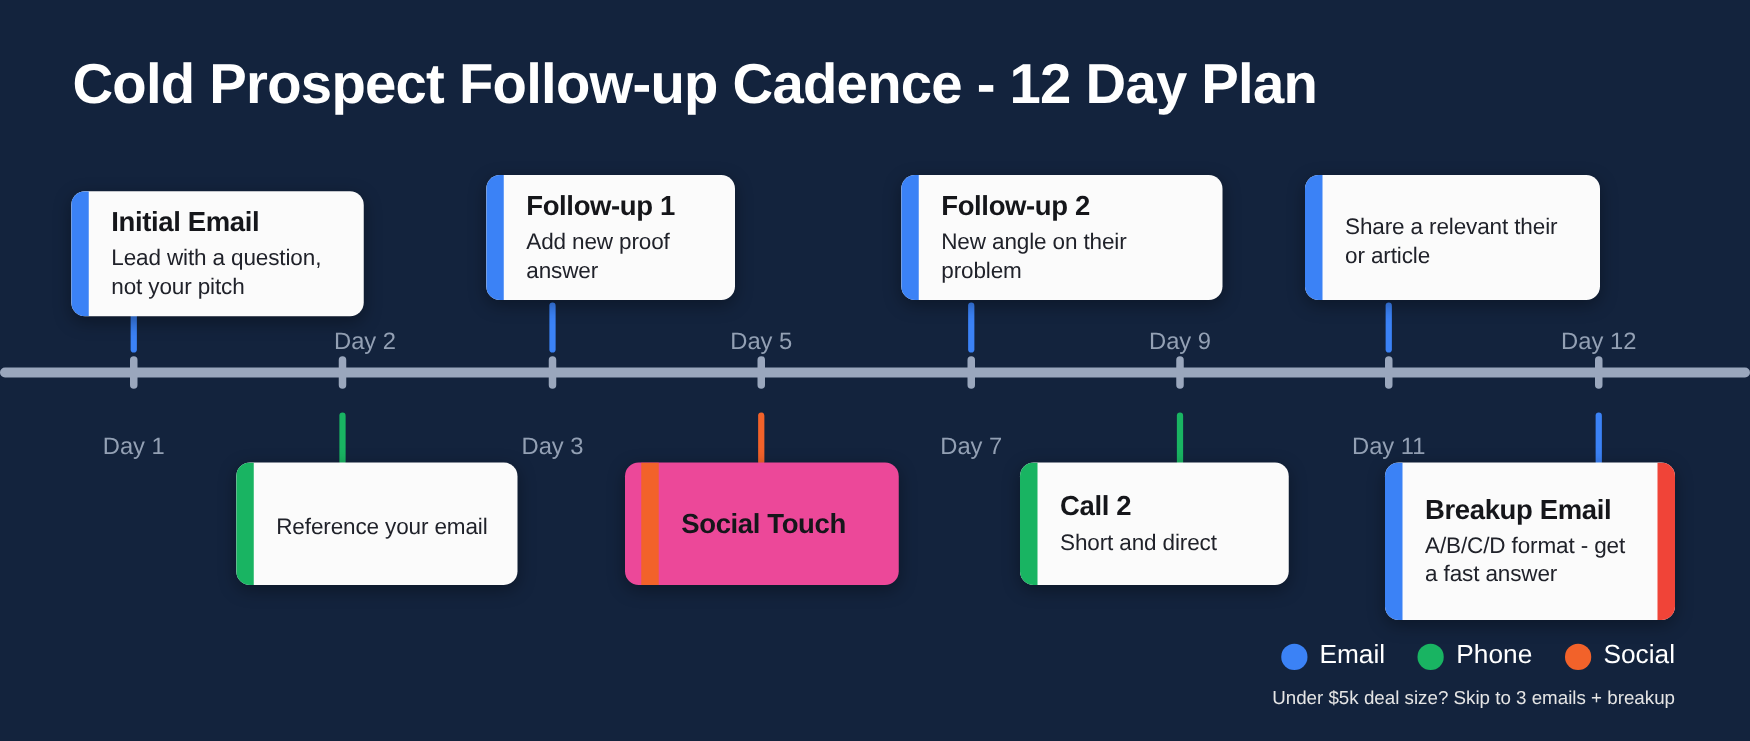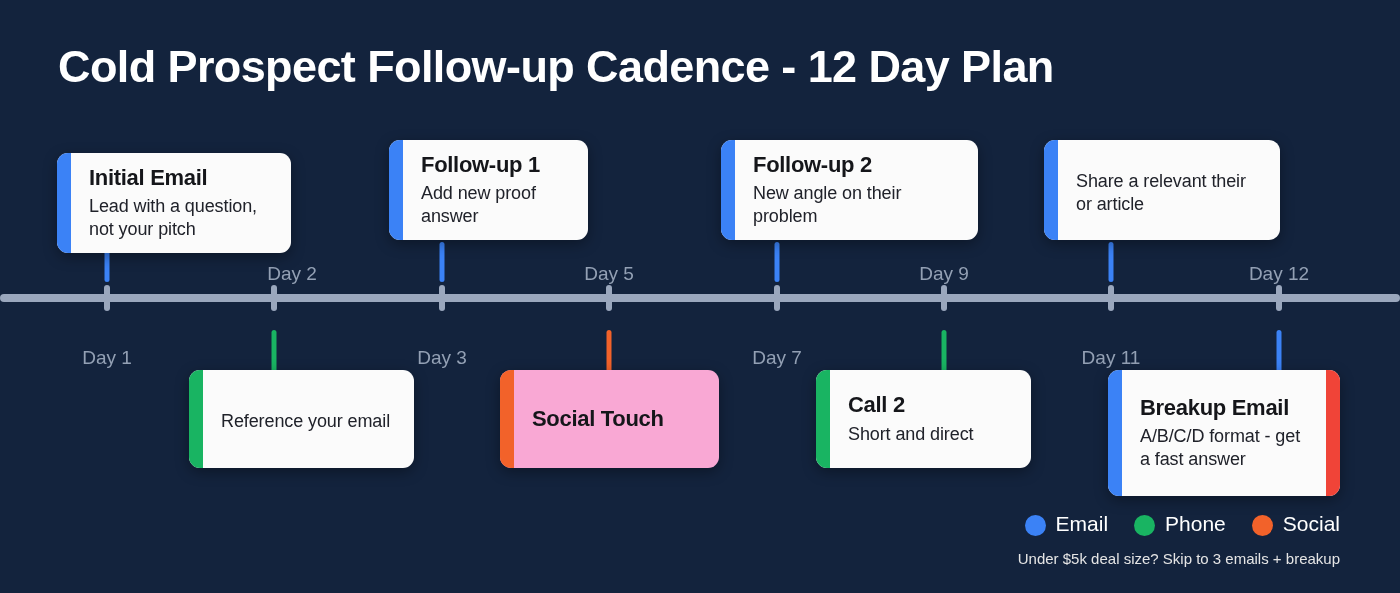--- a/index.html
+++ b/index.html
@@ -149,21 +149,21 @@
         <div class="card-body">
           <div class="card-desc">Share a relevant their or article</div>
         </div>
       </div>
       <div class="card" style="left: 189px; top: 370px; width: 225px; height: 98px; background: rgb(251, 251, 251);">
         <div class="accent-left" style="background: rgb(25, 180, 98);"></div>
         <div class="card-body">
           <div class="card-desc">Reference your email</div>
         </div>
       </div>
-      <div class="card" style="left: 500px; top: 370px; width: 219px; height: 98px; background: #f9a8d4;">
+      <div class="card" style="left: 500px; top: 370px; width: 219px; height: 98px; background: #ec4899; padding-left: 13px;">
         <div class="accent-left" style="background: rgb(242, 98, 42);"></div>
         <div class="card-body">
           <div class="card-title">Social Touch</div>
         </div>
       </div>
       <div class="card" style="left: 816px; top: 370px; width: 215px; height: 98px; background: rgb(251, 251, 251);">
         <div class="accent-left" style="background: rgb(25, 180, 98);"></div>
         <div class="card-body">
           <div class="card-title">Call 2</div>
           <div class="card-desc">Short and direct</div>

